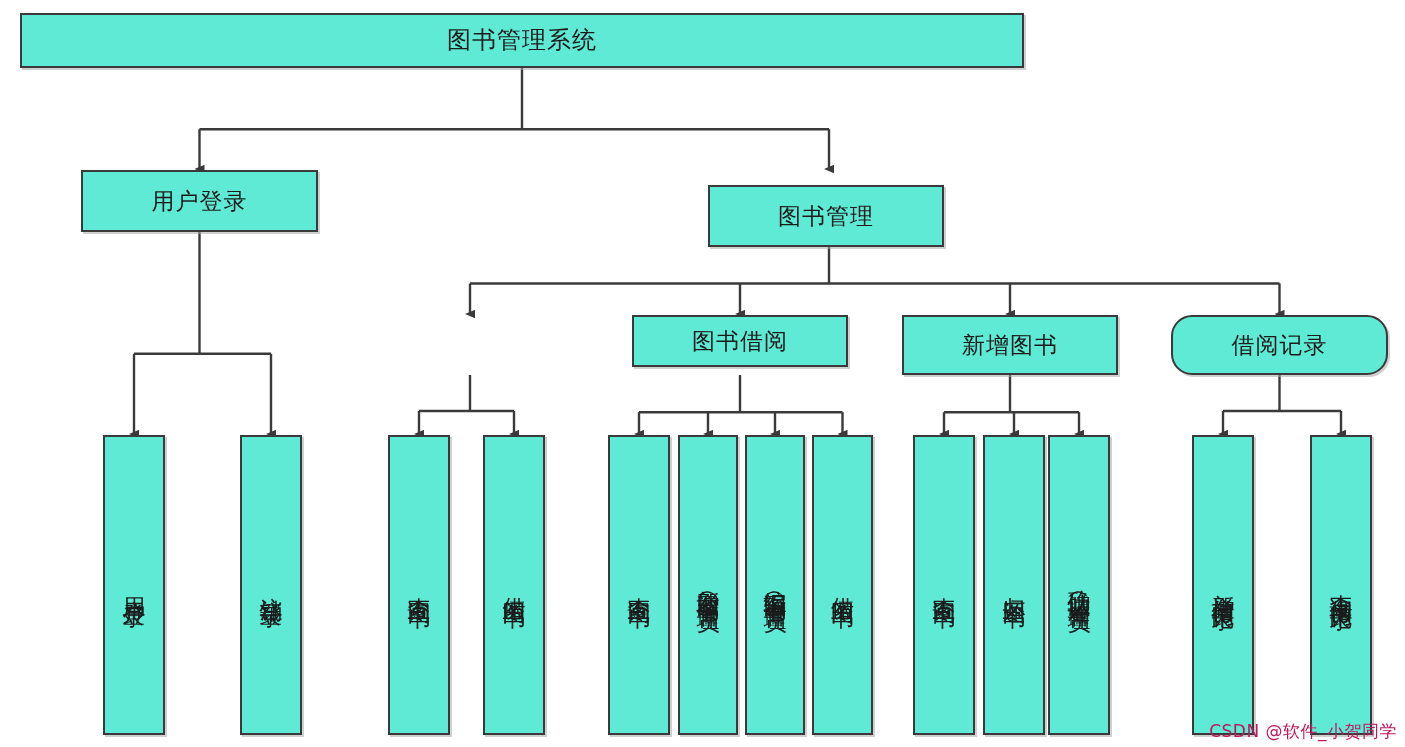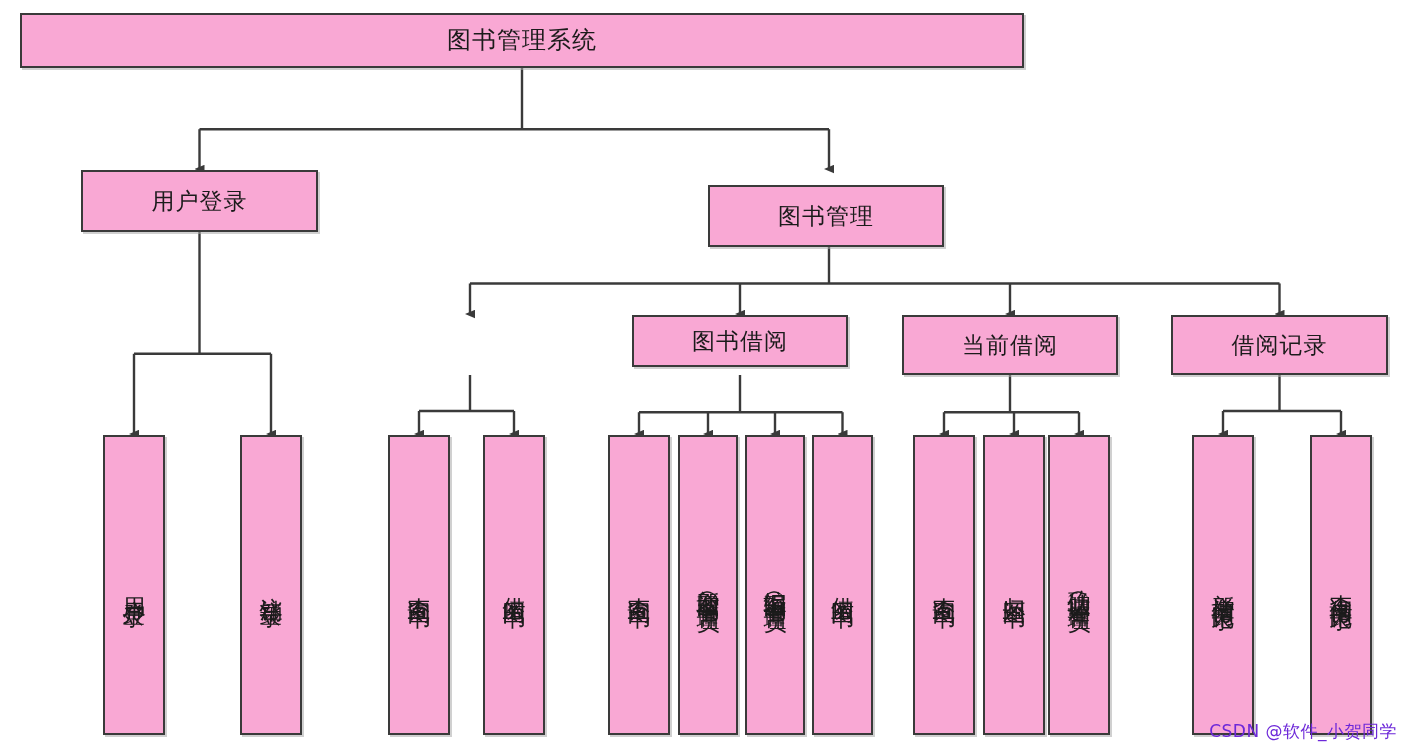--- a/index.html
+++ b/index.html
@@ -17,21 +17,21 @@
   }
   #edges{
     position:absolute;
     left:0; top:0;
     width:1405px; height:747px;
     pointer-events:none;
   }
   .node{
     position:absolute;
     box-sizing:border-box;
-    background:#f9a8d4;
+    background:#5eead4;
     border:2.5px solid #3a3a3a;
     display:flex;
     align-items:center;
     justify-content:center;
     color:#1b1b1b;
     box-shadow:2px 2px 0 rgba(170,170,170,0.55);
     z-index:2;
   }
   .node-label{
     display:block;
@@ -57,21 +57,21 @@
     font-size:23px;
     letter-spacing:3px;
     line-height:1;
     max-height:288px;
   }
   #watermark{
     position:absolute;
     right:8px;
     bottom:4px;
     font-size:17px;
-    color:#6d28d9;
+    color:#be185d;
     letter-spacing:0.5px;
     z-index:5;
     white-space:nowrap;
     text-align:center;
   }
 </style>
 </head>
 <body>
 
 <div id="canvas">
@@ -127,23 +127,23 @@
     <span class="node-label">用户登录</span>
   </div>
   <div class="node h" style="left: 708px; top: 170px; width: 236px; height: 62px; margin-top: 15px;">
     <span class="node-label">图书管理</span>
   </div>
 
   <div class="node h" style="left: 632px; top: 315px; width: 216px; height: 52px;">
     <span class="node-label">图书借阅</span>
   </div>
   <div class="node h" style="left: 902px; top: 315px; width: 216px; height: 60px;">
-    <span class="node-label">当前借阅</span>
+    <span class="node-label">新增图书</span>
   </div>
-  <div class="node h" style="left: 1171px; top: 315px; width: 217px; height: 60px;">
+  <div class="node h" style="left: 1171px; top: 315px; width: 217px; height: 60px; border-radius: 21px;">
     <span class="node-label">借阅记录</span>
   </div>
 
   <div class="node v" style="left: 103px; top: 435px; width: 62px; height: 300px;">
     <span class="node-label">用户登录</span>
   </div>
   <div class="node v" style="left: 240px; top: 435px; width: 62px; height: 300px;">
     <span class="node-label">注销登录</span>
   </div>
 

